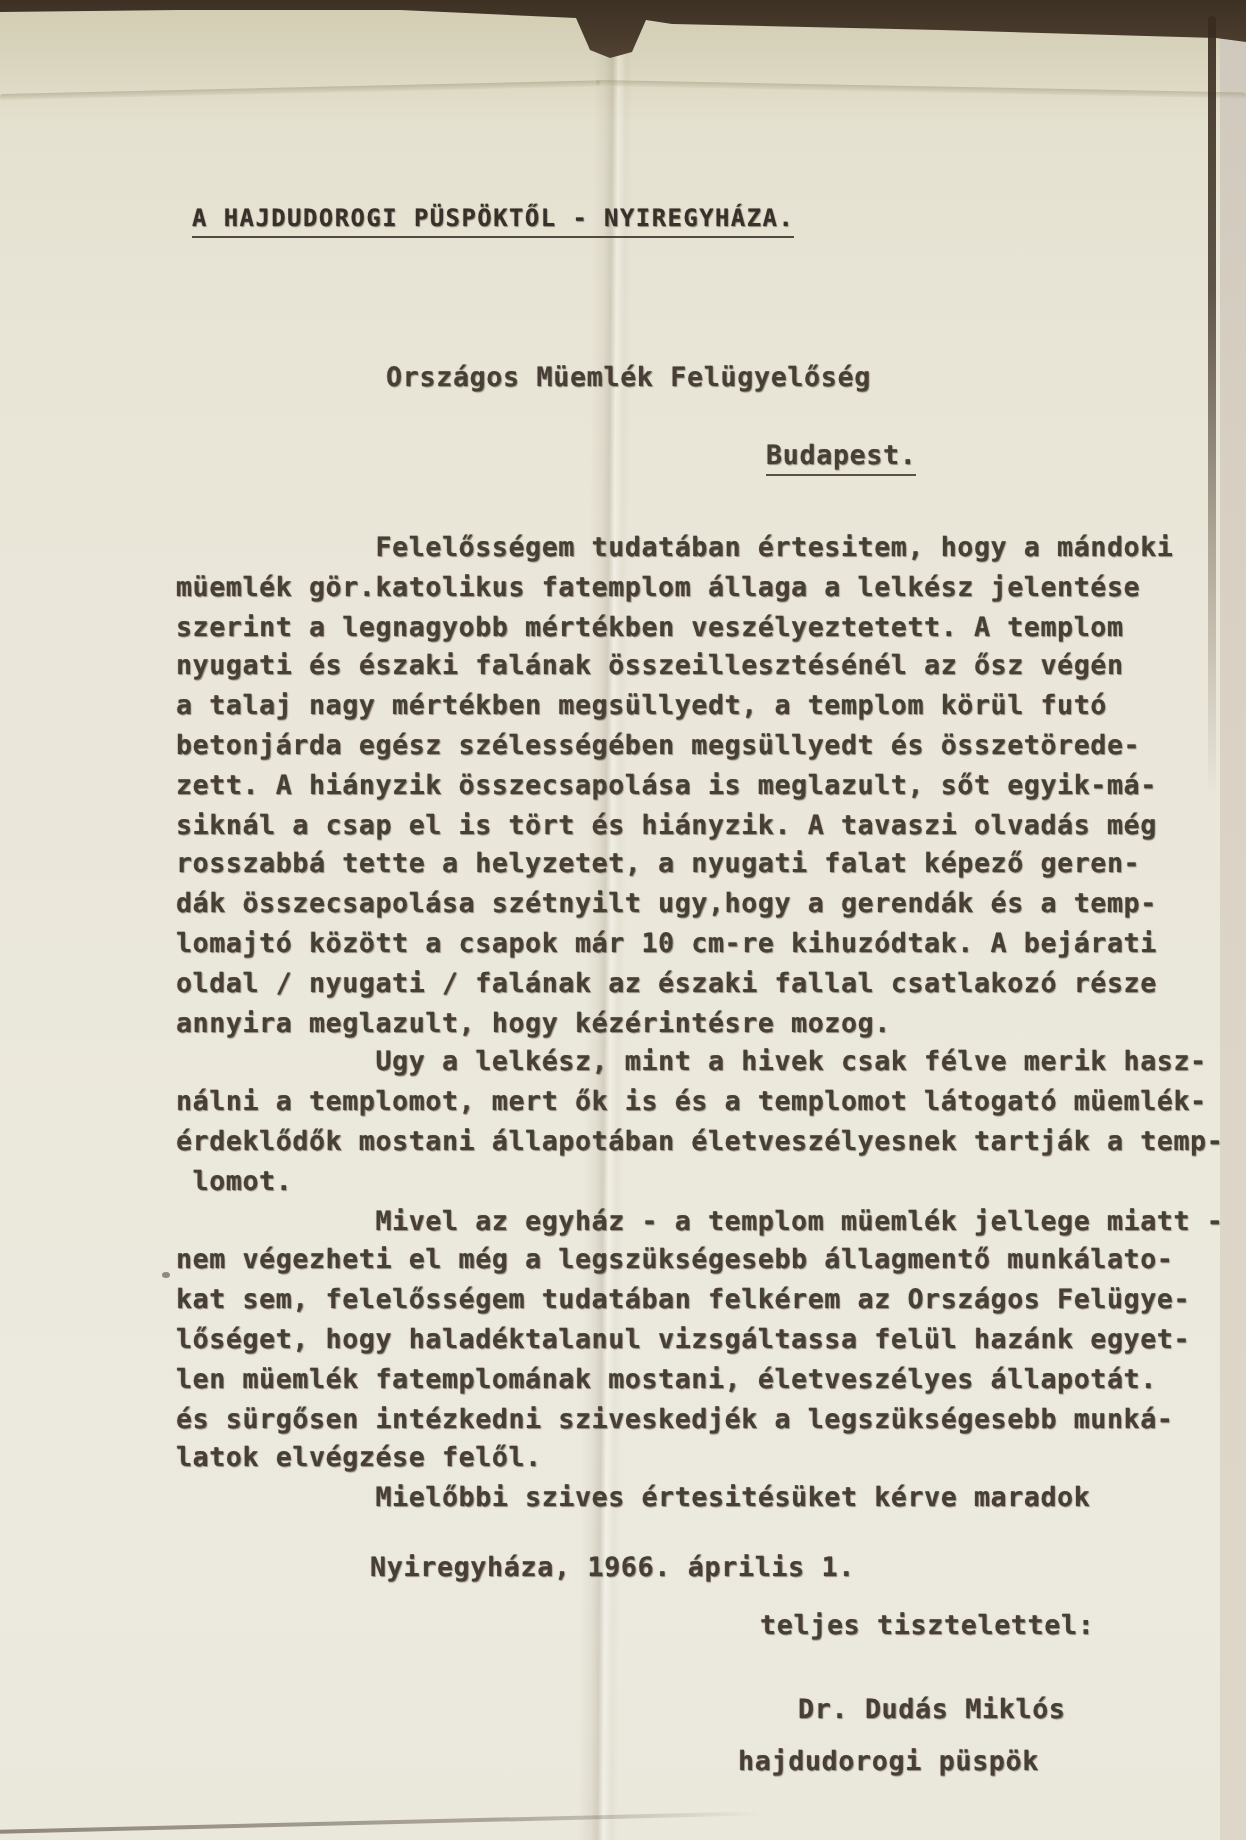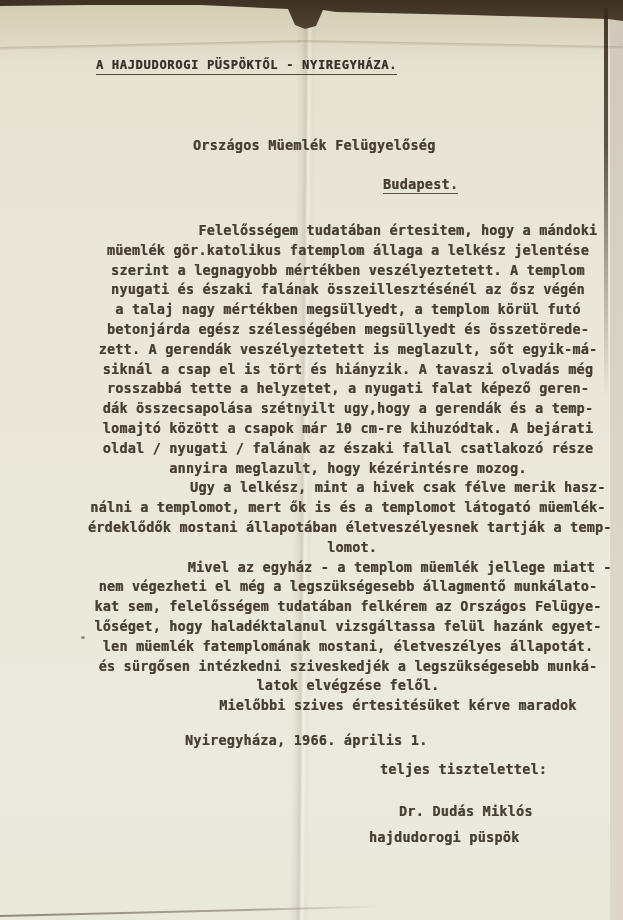--- a/index.html
+++ b/index.html
@@ -82,32 +82,33 @@
     background:rgba(72,60,46,0.55);
   }
   
   .letter{
     position:absolute;left:0;top:0;width:610px;height:920px;
     color:#473f35;font-weight:bold;
     filter:blur(0.18px);
   }
   .letter .txt{
     text-shadow:0.4px 0.4px 0.5px rgba(75,63,50,0.55), -0.2px 0 0.4px rgba(75,63,50,0.30);
+    margin-top:44px;
   }
   .letterhead{
     position:absolute;left:96px;top:58px;
     font-size:12px;letter-spacing:0.7px;color:#38302a;
   }
   .letterhead .u{border-bottom:1.7px solid rgba(56,48,40,0.85);padding-bottom:2px;}
   .recipient{position:absolute;left:193px;top:138px;font-size:13.4px;letter-spacing:0.3px;}
   .recipient-city{position:absolute;left:383px;top:177px;font-size:13.4px;letter-spacing:0.3px;}
   .recipient-city .u{border-bottom:1.6px solid rgba(66,56,46,0.85);padding-bottom:1px;}
   .body-block{
     position:absolute;left:88px;top:221px;width:520px;
-    font-size:13.4px;line-height:19.8px;letter-spacing:0.25px;text-align:center;
+    font-size:13.4px;line-height:19.8px;letter-spacing:0.25px;
   }
   .line{white-space:pre;height:19.8px;}
   .date-line{position:absolute;left:185px;top:733px;font-size:13.4px;letter-spacing:0.3px;}
   .valediction{position:absolute;left:380px;top:762px;font-size:13.4px;letter-spacing:0.3px;}
   .sig-name{position:absolute;left:372px;top:804px;font-size:13.4px;letter-spacing:0.3px;padding-left:27px;}
   .sig-title{position:absolute;left:369px;top:830px;font-size:13.4px;letter-spacing:0.3px;}
 </style>
 </head>
 <body>
 
@@ -133,21 +134,21 @@
         <span class="u">Budapest.</span>
       </div>
 
       <div class="body-block txt">
         <div class="line">            Felelősségem tudatában értesitem, hogy a mándoki</div>
         <div class="line">müemlék gör.katolikus fatemplom állaga a lelkész jelentése</div>
         <div class="line">szerint a legnagyobb mértékben veszélyeztetett. A templom</div>
         <div class="line">nyugati és északi falának összeillesztésénél az ősz végén</div>
         <div class="line">a talaj nagy mértékben megsüllyedt, a templom körül futó</div>
         <div class="line">betonjárda egész szélességében megsüllyedt és összetörede-</div>
-        <div class="line">zett. A gerendák veszélyeztetett is meglazult, sőt egyik-má-</div>
+        <div class="line">zett. A hiányzik összecsapolása is meglazult, sőt egyik-má-</div>
         <div class="line">siknál a csap el is tört és hiányzik. A tavaszi olvadás még</div>
         <div class="line">rosszabbá tette a helyzetet, a nyugati falat képező geren-</div>
         <div class="line">dák összecsapolása szétnyilt ugy,hogy a gerendák és a temp-</div>
         <div class="line">lomajtó között a csapok már 10 cm-re kihuzódtak. A bejárati</div>
         <div class="line">oldal / nyugati / falának az északi fallal csatlakozó része</div>
         <div class="line">annyira meglazult, hogy kézérintésre mozog.</div>
         <div class="line">            Ugy a lelkész, mint a hivek csak félve merik hasz-</div>
         <div class="line">nálni a templomot, mert ők is és a templomot látogató müemlék-</div>
         <div class="line">érdeklődők mostani állapotában életveszélyesnek tartják a temp-</div>
         <div class="line"> lomot.</div>

